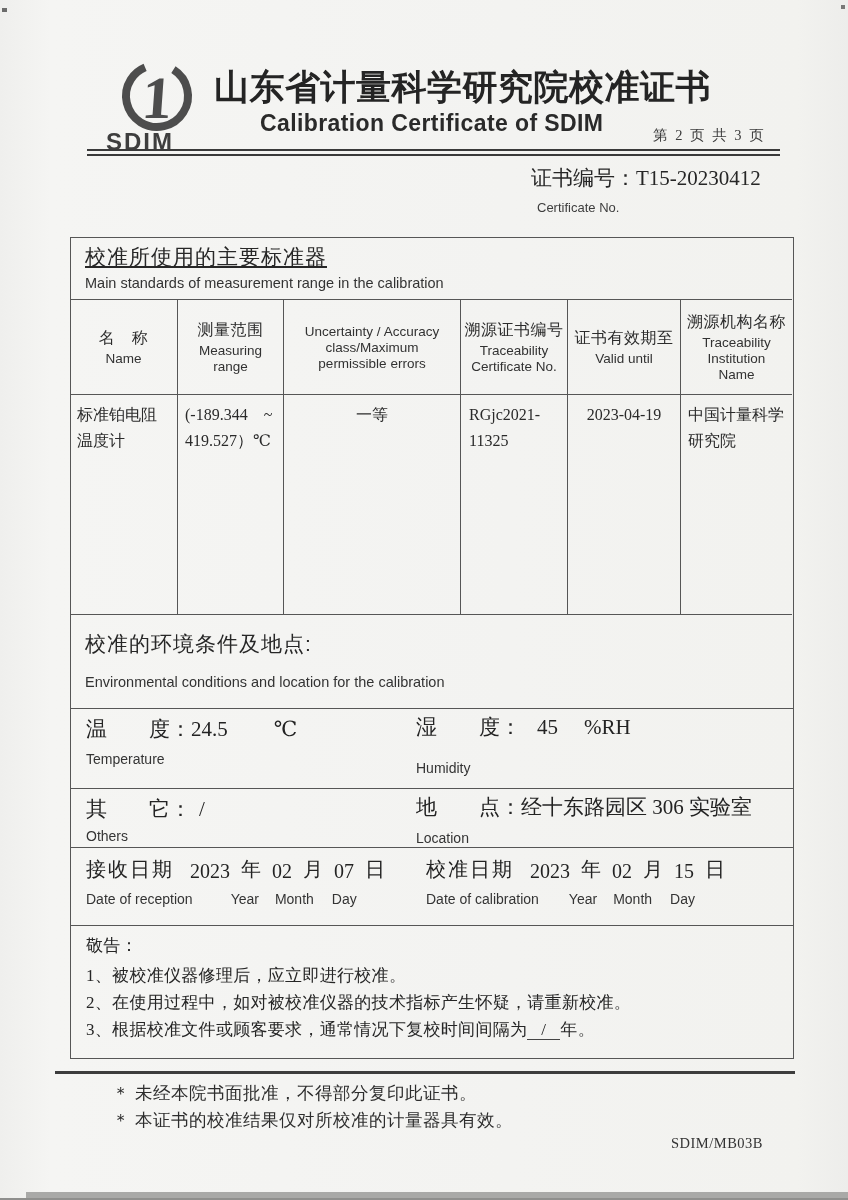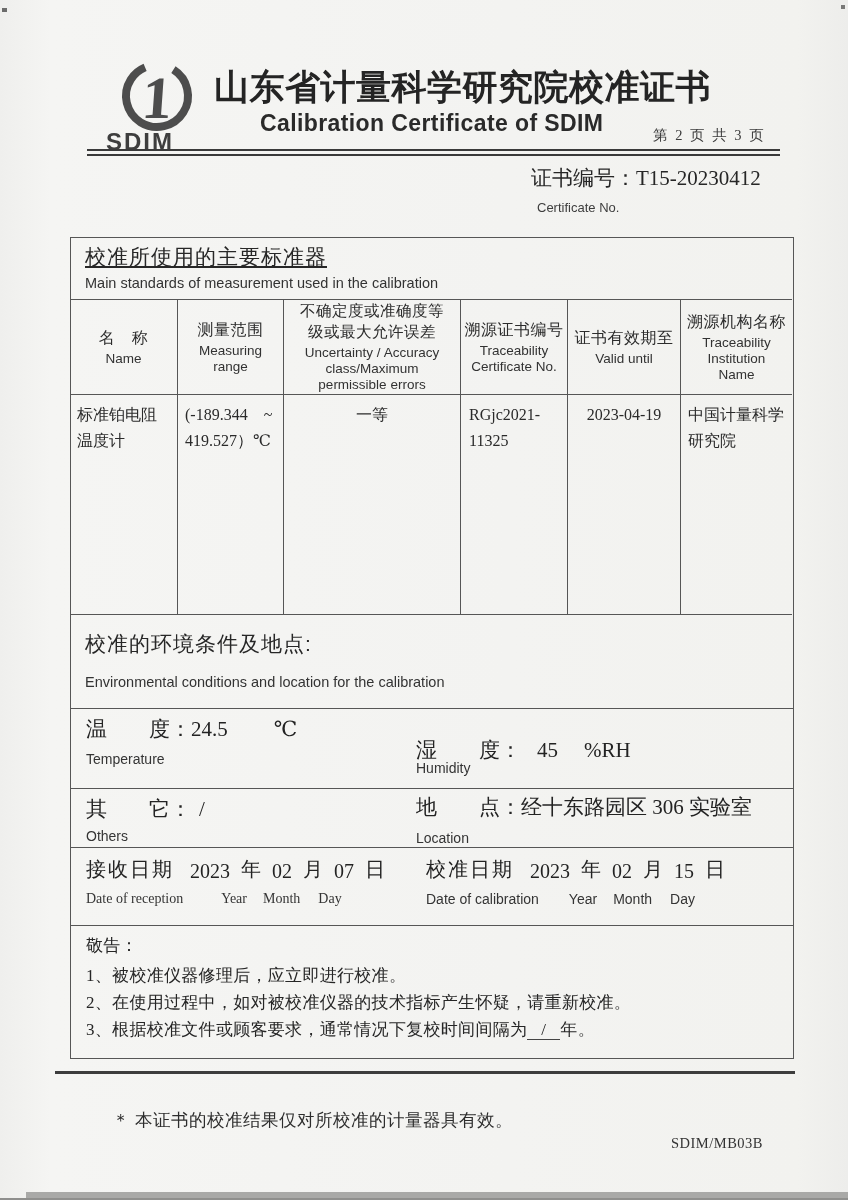--- a/index.html
+++ b/index.html
@@ -96,36 +96,34 @@
   <div class="abs double-rule"></div>
 
   <div class="abs cert-no">
     <span>证书编号：</span><span>T15-20230412</span>
   </div>
   <div class="abs cert-no-en sans">Certificate No.</div>
 
   <div class="abs main-box">
 
     <div class="abs sec-title sans" style="left:14px;top:5px;text-decoration:underline;">校准所使用的主要标准器</div>
-    <div class="abs sec-en sans" style="left:14px;top:37px;">Main standards of measurement used in the calibration</div>
+    <div class="abs sec-en sans" style="left:14px;top:37px;">Main standards of measurement range in the calibration</div>
 
     <div class="abs std-table">
 
       <div class="cell hcell c0">
         <div class="hcn pre sans">名　称</div>
         <div class="hen pre sans">Name</div>
       </div>
       <div class="cell hcell c1">
         <div class="hcn pre sans">测量范围</div>
         <div class="hen pre sans">Measuring
 range</div>
       </div>
       <div class="cell hcell c2">
-        <div class="hcn pre sans">不确定度或准确度等
-级或最大允许误差</div>
         <div class="hen pre sans">Uncertainty / Accuracy
 class/Maximum
 permissible errors</div>
       </div>
       <div class="cell hcell c3">
         <div class="hcn pre sans">溯源证书编号</div>
         <div class="hen pre sans">Traceability
 Certificate No.</div>
       </div>
       <div class="cell hcell c4">
@@ -155,21 +153,21 @@
 
     <div class="abs hline" style="top:470px;"></div>
 
     <div class="abs env-label" style="left:15px;top:477px;">
       <span>温　　度：</span>
       <span class="val-gap1">24.5</span>
       <span class="val-gap2">℃</span>
     </div>
     <div class="abs env-en sans" style="left:15px;top:513px;">Temperature</div>
 
-    <div class="abs env-label" style="left:345px;top:475px;margin-top:23px;">
+    <div class="abs env-label" style="left:345px;top:475px;">
       <span>湿　　度：</span>
       <span class="val-gap3">45</span>
       <span class="val-gap4">%RH</span>
     </div>
     <div class="abs env-en sans" style="left:345px;top:522px;">Humidity</div>
 
     <div class="abs hline" style="top:550px;"></div>
 
     <div class="abs env-label" style="left:15px;top:557px;">
       <span>其　　它：</span>
@@ -187,21 +185,21 @@
 
     <div class="abs date-line" style="left:15px;top:618px;">
       <span class="lbl">接收日期</span>
       <span>2023</span>
       <span>年</span>
       <span>02</span>
       <span>月</span>
       <span>07</span>
       <span>日</span>
     </div>
-    <div class="abs date-en sans" style="left:15px;top:653px;font-family:Liberation Serif, serif;">
+    <div class="abs date-en sans" style="left:15px;top:653px;">
       <span>Date of reception</span>
       <span style="margin-left:38px;">Year</span>
       <span style="margin-left:16px;">Month</span>
       <span style="margin-left:18px;">Day</span>
     </div>
 
     <div class="abs date-line" style="left:355px;top:618px;">
       <span class="lbl">校准日期</span>
       <span>2023</span>
       <span>年</span>
@@ -221,16 +219,17 @@
 
     <div class="abs notice-line" style="left:15px;top:696px;">敬告：</div>
     <div class="abs notice-line" style="left:15px;top:726px;">1、被校准仪器修理后，应立即进行校准。</div>
     <div class="abs notice-line" style="left:15px;top:753px;">2、在使用过程中，如对被校准仪器的技术指标产生怀疑，请重新校准。</div>
     <div class="abs notice-line" style="left:15px;top:780px;">
       <span>3、根据校准文件或顾客要求，通常情况下复校时间间隔为</span><span class="blank-seg">/</span><span>年。</span>
     </div>
   </div>
 
   <div class="abs footer-rule"></div>
+  <div class="abs foot-note" style="left:112px;top:1081px;">＊ 未经本院书面批准，不得部分复印此证书。</div>
   <div class="abs foot-note" style="left:112px;top:1108px;">＊ 本证书的校准结果仅对所校准的计量器具有效。</div>
   <div class="abs form-code">SDIM/MB03B</div>
 
 </div>
 
 </body></html>

